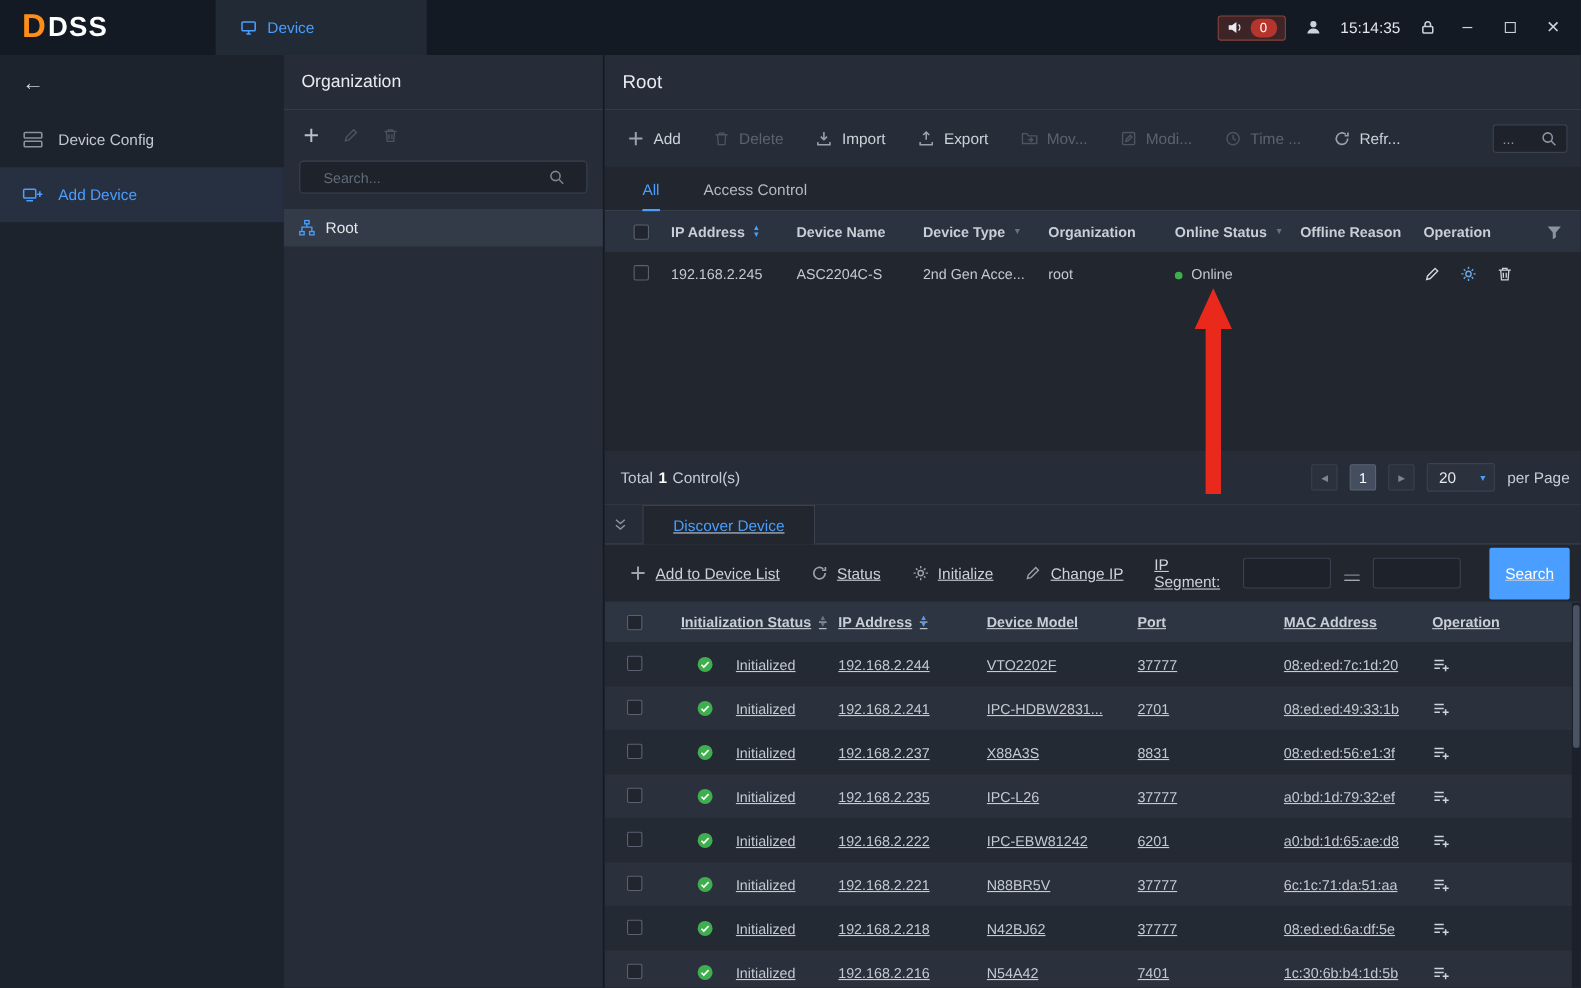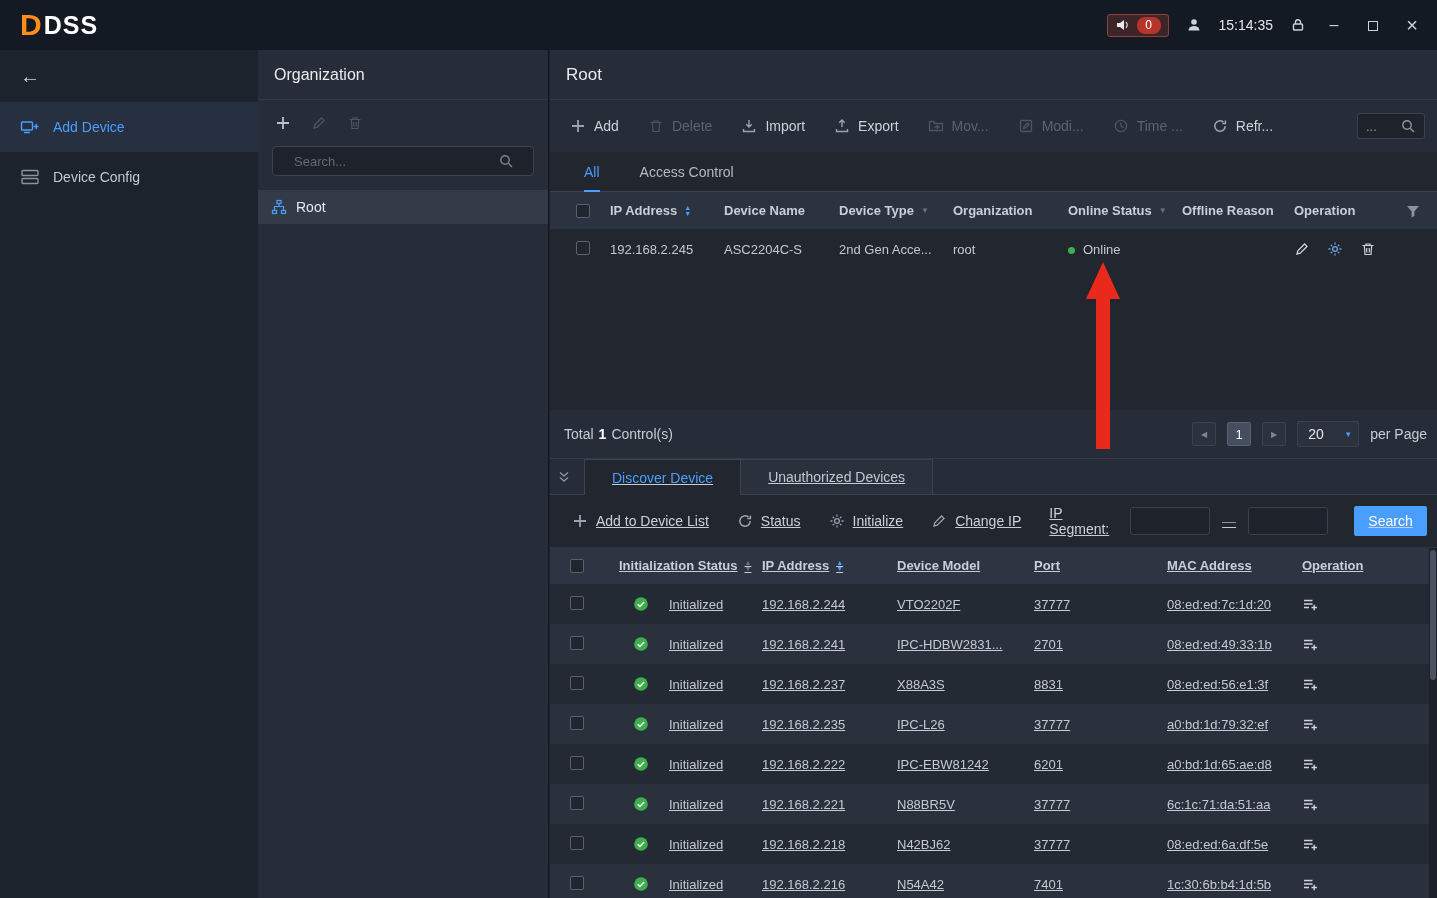--- a/index.html
+++ b/index.html
@@ -106,21 +106,21 @@
   .bp-tabs{height:36px;flex:none;background:#262d38;display:flex;align-items:flex-end;padding-left:34px;border-bottom:1px solid #3a4250;position:relative;}
   .collapse-handle{position:absolute;left:5px;top:5px;width:18px;height:26px;display:flex;align-items:center;justify-content:center;color:#8a93a0;cursor:pointer;}
   .bp-tab{height:35px;padding:0 27px;display:flex;align-items:center;font-size:14px;border:1px solid #3a4250;border-bottom:none;cursor:default;}
   .bp-tab.active{background:#21262f;color:var(--accent);margin-bottom:-1px;height:36px;}
   .bp-tab.inactive{background:#2a313c;color:#c2c8d0;border-left:none;}
   .bp-toolbar{height:52px;flex:none;display:flex;align-items:center;gap:28px;padding:0 10px 0 22px;}
   .ip-seg{margin-left:auto;display:flex;align-items:center;gap:12px;}
   .ip-seg label{font-size:14px;color:#ccd2d9;}
   .seg-input{width:80px;height:28px;background:#1d222b;border:1px solid #3a4250;border-radius:3px;color:#c6ccd4;padding:0 8px;font-family:inherit;font-size:13px;outline:none;}
   .seg-arrow{color:#8d95a0;font-size:14px;}
-  .search-btn{width:80px;height:30px;background:var(--accent);color:#fff;border:none;border-radius:2px;font-size:14px;font-family:inherit;margin-left:14px;cursor:pointer;}
+  .search-btn{width:80px;height:47px;background:var(--accent);color:#fff;border:none;border-radius:2px;font-size:14px;font-family:inherit;margin-left:14px;cursor:pointer;}
 
   .disc-grid{display:grid;grid-template-columns:69px 143px 135px 137px 133px 135px 1fr;align-items:center;}
   .bp-thead{height:37px;flex:none;background:#2e3542;font-weight:bold;font-size:13px;color:#c9cfd7;}
   .bp-thead .cbcell,.disc-grid .cbcell{padding-left:20px;}
   .bp-tbody{flex:1 1 auto;min-height:0;overflow:hidden;}
   .disc-row.odd{background:#242a34;}
   .disc-row.even{background:#2b313c;}
   .stcell{display:flex;align-items:center;gap:20px;padding-left:14px;}
   .scrolltrack{position:absolute;right:0;top:89px;bottom:0;width:8px;background:#1b202a;}
   .scrollthumb{position:absolute;top:2px;right:1px;width:6px;height:130px;background:#4a5362;border-radius:3px;}
@@ -129,20 +129,29 @@
   .annotation{position:absolute;left:0;top:0;pointer-events:none;z-index:50;}
 </style>
 </head>
 <body>
 
 <div class="titlebar">
   <div class="logo">
     <span class="logo-d">D</span>
     <span>DSS</span>
   </div>
+  <div class="tb-tab active">
+    <span class="tbic">
+      <svg class="ic16" viewBox="0 0 16 16" fill="none" stroke="currentColor" stroke-width="1.4">
+          <rect x="2" y="3" width="12" height="8" rx="1"></rect>
+          <path d="M6 14h4M8 11v3"></path>
+        </svg>
+    </span>
+    <span>Device</span>
+  </div>
   <div class="tb-right">
     <div class="sound-pill">
       <span>
         <svg class="ic16" viewBox="0 0 16 16" fill="currentColor">
             <path d="M2 6v4h3l4 3V3L5 6H2z"></path>
             <path d="M11 5.2a4 4 0 0 1 0 5.6" fill="none" stroke="currentColor" stroke-width="1.2"></path>
           </svg>
       </span>
       <span class="badge">0</span>
     </div>
@@ -162,38 +171,38 @@
     <span class="winbtn">–</span>
     <span class="winbtn"><span class="maxbox"></span></span>
     <span class="winbtn" style="font-size:20px;">×</span>
   </div>
 </div>
 
 <div class="sidebar">
   <div class="back-row">
       <span>←</span>
     </div>
-  <div class="side-item active">
-    <span class="sic">
-      <svg class="ic20" viewBox="0 0 20 20" fill="none" stroke="currentColor" stroke-width="1.4">
-          <rect x="1.5" y="5" width="11" height="8" rx="1"></rect>
-          <path d="M4 15.5h6M13.5 9.5h5M16.2 6.8v5.4"></path>
-        </svg>
-    </span>
-    <span>Add Device</span>
-  </div>
   <div class="side-item">
     <span class="sic">
       <svg class="ic20" viewBox="0 0 20 20" fill="none" stroke="currentColor" stroke-width="1.4">
           <rect x="2" y="3.5" width="16" height="5" rx="1"></rect>
           <rect x="2" y="11.5" width="16" height="5" rx="1"></rect>
           <path d="M5 6h.01M5 14h.01" stroke-width="2.2"></path>
         </svg>
     </span>
     <span>Device Config</span>
+  </div>
+  <div class="side-item active">
+    <span class="sic">
+      <svg class="ic20" viewBox="0 0 20 20" fill="none" stroke="currentColor" stroke-width="1.4">
+          <rect x="1.5" y="5" width="11" height="8" rx="1"></rect>
+          <path d="M4 15.5h6M13.5 9.5h5M16.2 6.8v5.4"></path>
+        </svg>
+    </span>
+    <span>Add Device</span>
   </div>
 </div>
 
 <div class="org-panel">
   <div class="org-header">Organization</div>
   <div class="org-toolbar">
     <span class="oic bright">
       <svg class="ic16" viewBox="0 0 16 16" fill="none" stroke="currentColor" stroke-width="1.8">
           <path d="M8 2v12M2 8h12"></path>
         </svg>
@@ -412,23 +421,20 @@
   <div class="bottom-panel">
     <div class="bp-tabs">
       <span class="collapse-handle">
         <svg class="ic16" viewBox="0 0 16 16" fill="none" stroke="currentColor" stroke-width="1.4">
             <path d="M4 3.5l4 3.5 4-3.5M4 8.5l4 3.5 4-3.5"></path>
           </svg>
       </span>
       <div class="bp-tab active">
           <span>Discover Device</span>
         </div>
-      <div class="bp-tab inactive">
-          <span>Unauthorized Devices</span>
-        </div>
     </div>
 
     <div class="bp-toolbar">
       <div class="tool">
         <span class="tic">
             <svg class="ic16" viewBox="0 0 16 16" fill="none" stroke="currentColor" stroke-width="1.8">
               <path d="M8 2v12M2 8h12"></path>
             </svg>
           </span>
         <span>Add to Device List</span>

